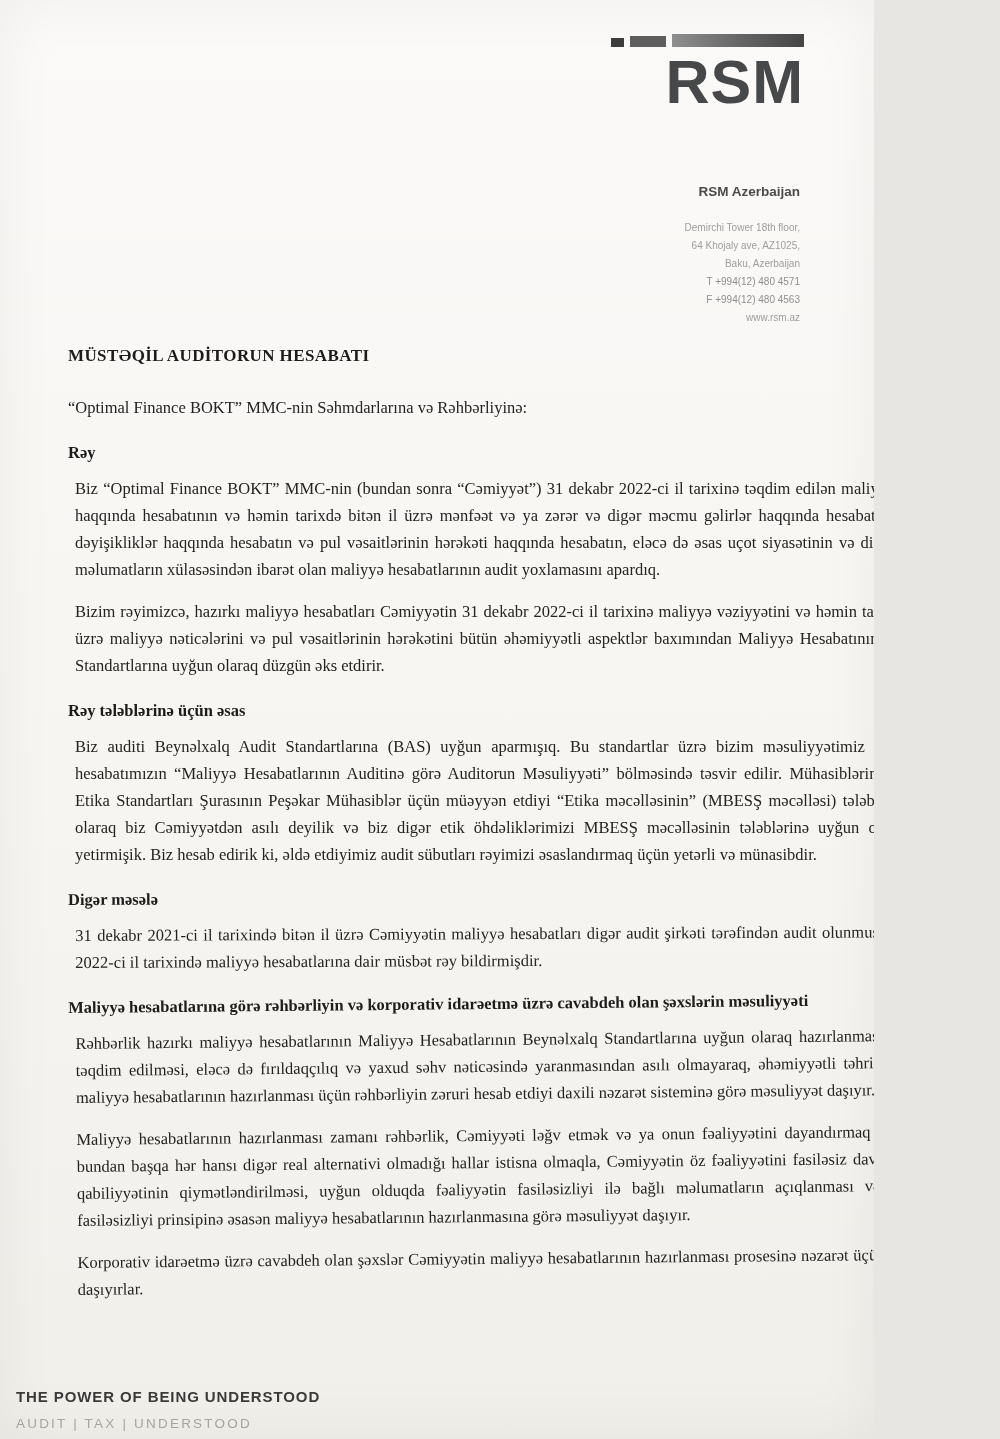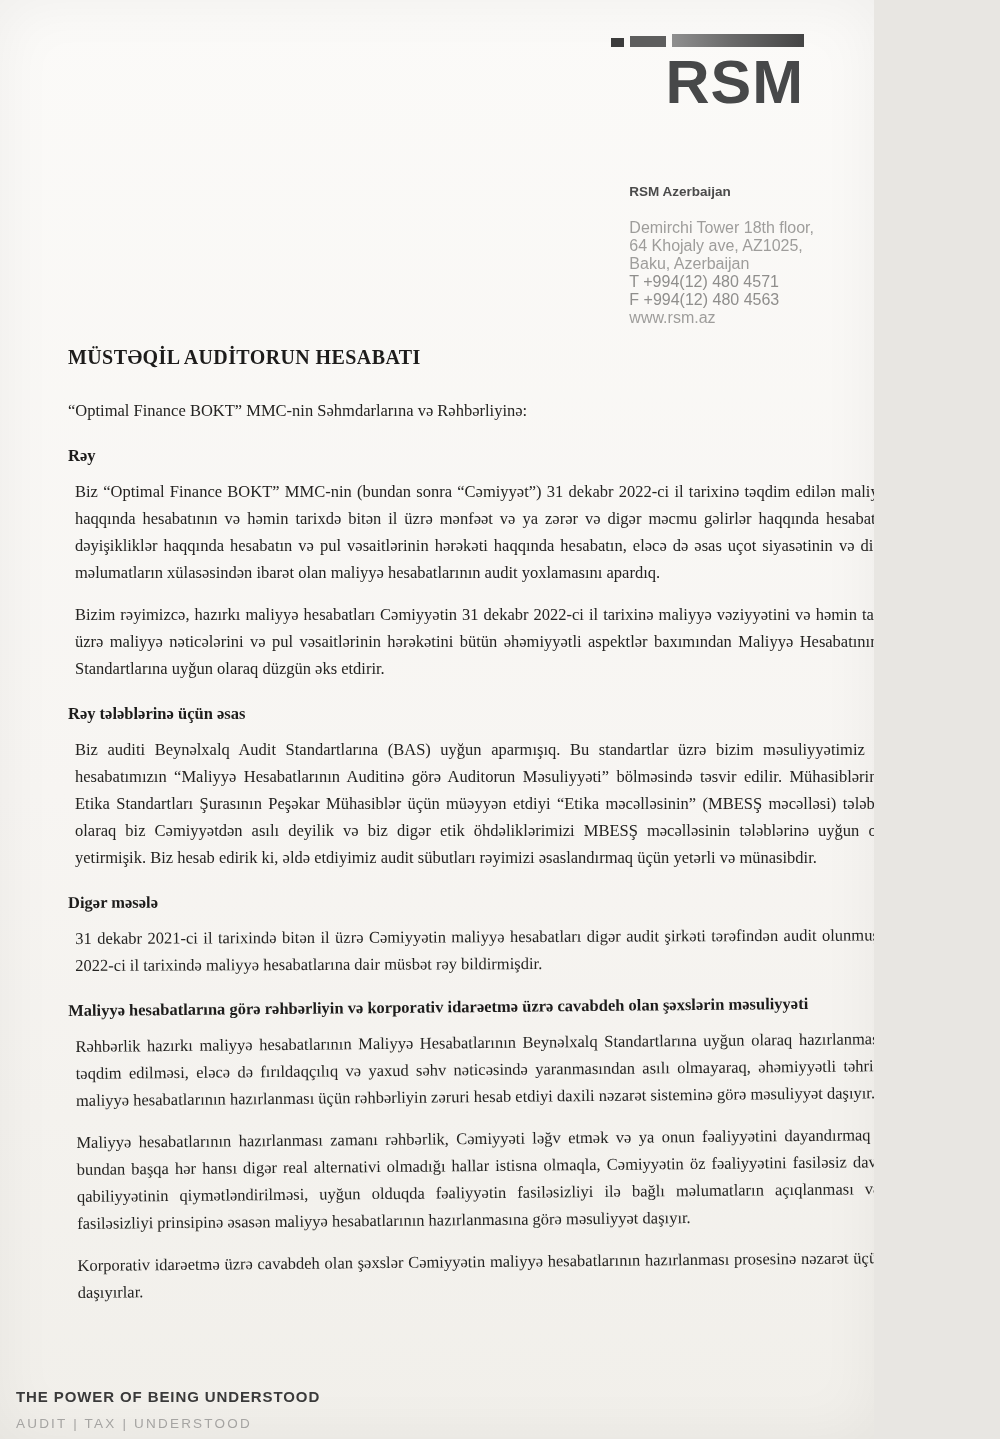--- a/index.html
+++ b/index.html
@@ -30,38 +30,38 @@
     font-weight: bold;
     font-size: 61px;
     line-height: 1;
     color: #474849;
     letter-spacing: 1px;
   }
 
   .contact {
     position: absolute;
     top: 184px;
-    right: 60px;
-    text-align: left;
+    right: 74px;
+    text-align: right;
     font-family: "Liberation Sans", sans-serif;
   }
   .contact-name { font-size: 13.5px; font-weight: bold; color: #4b4b4b; margin-bottom: 20px; }
-  .contact-line { font-size: 16px; color: #9e9d9b; line-height: 18px; }
+  .contact-line { font-size: 10px; color: #9e9d9b; line-height: 18px; }
   .contact-line.strong-gray { color: #8f8e8c; }
   .gap-top { margin-top: 0; }
 
   
   .content {
     position: absolute;
     top: 346px;
     left: 68px;
     width: 892px;
   }
   .doc-title {
-    font-size: 20px;
+    font-size: 17px;
     font-weight: bold;
     letter-spacing: 0.4px;
     margin: 0 0 28px 0;
     color: #1d1c1b;
   }
   .addressee { margin: 0 0 20px 0; }
   .content h2 {
     font-size: 16.5px;
     font-weight: bold;
     margin: 22px 0 12px 0;

